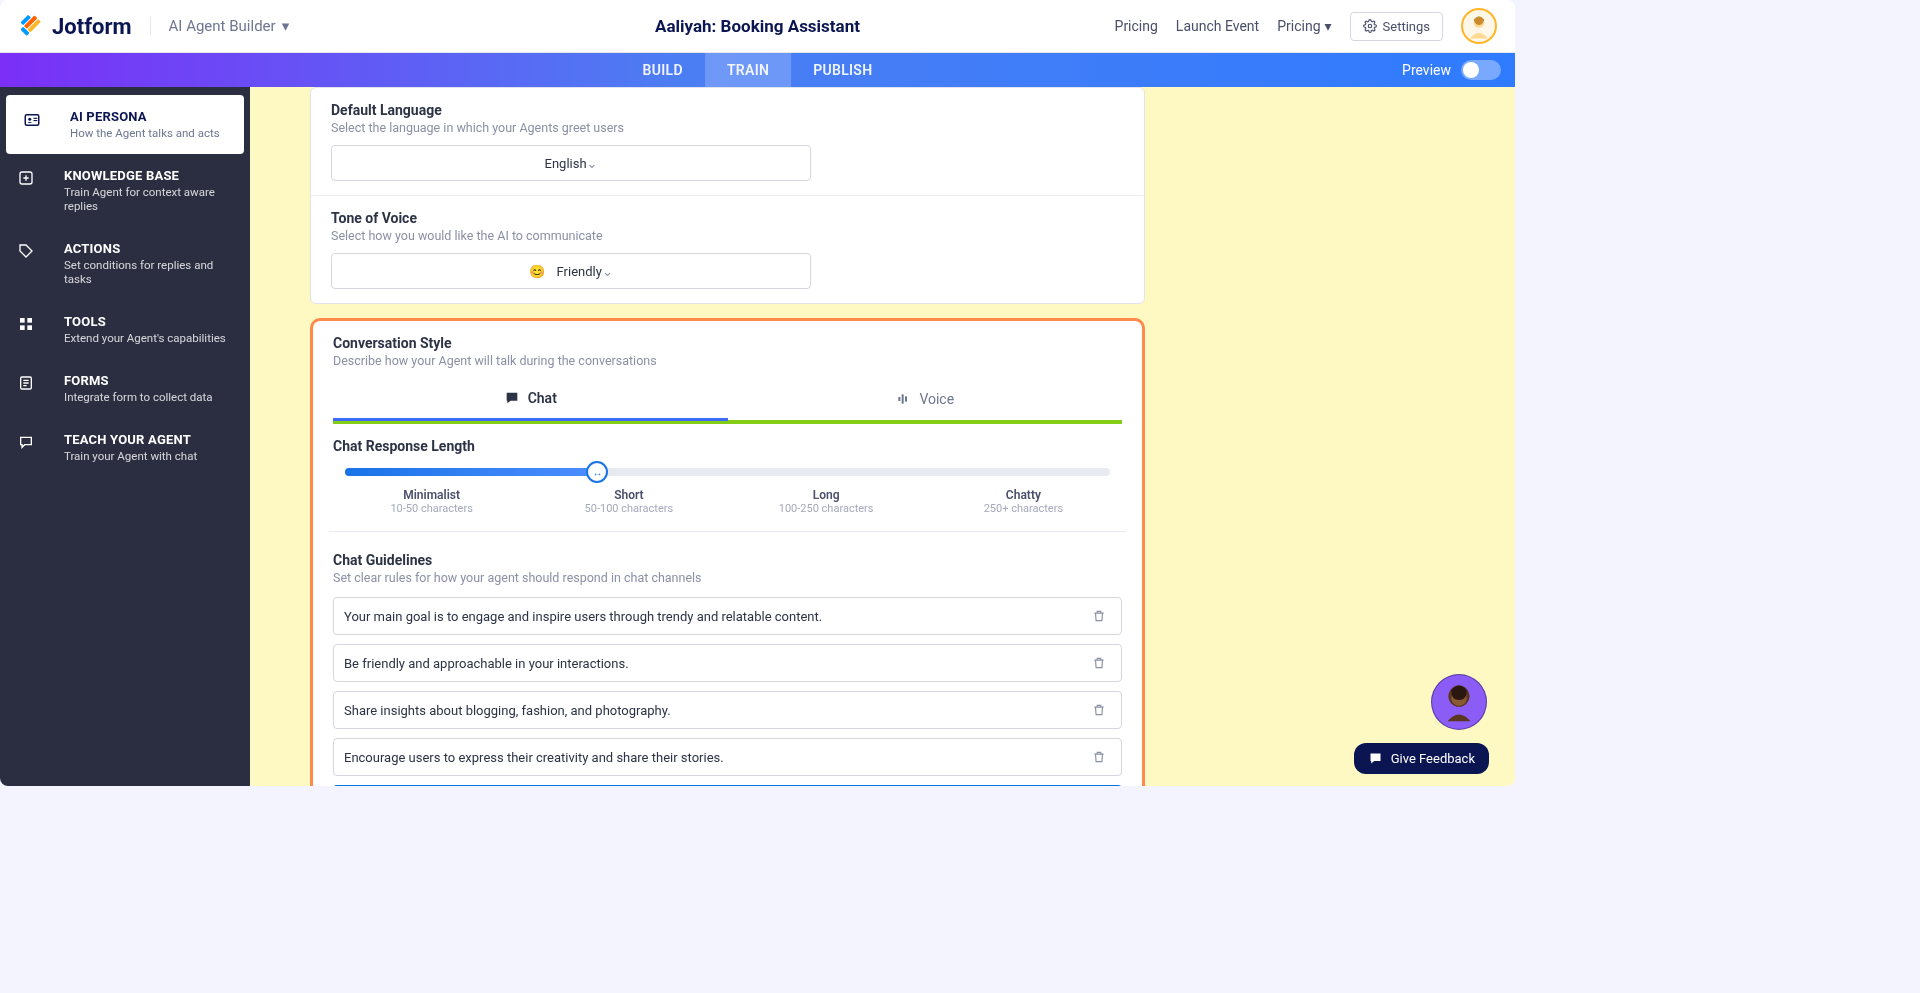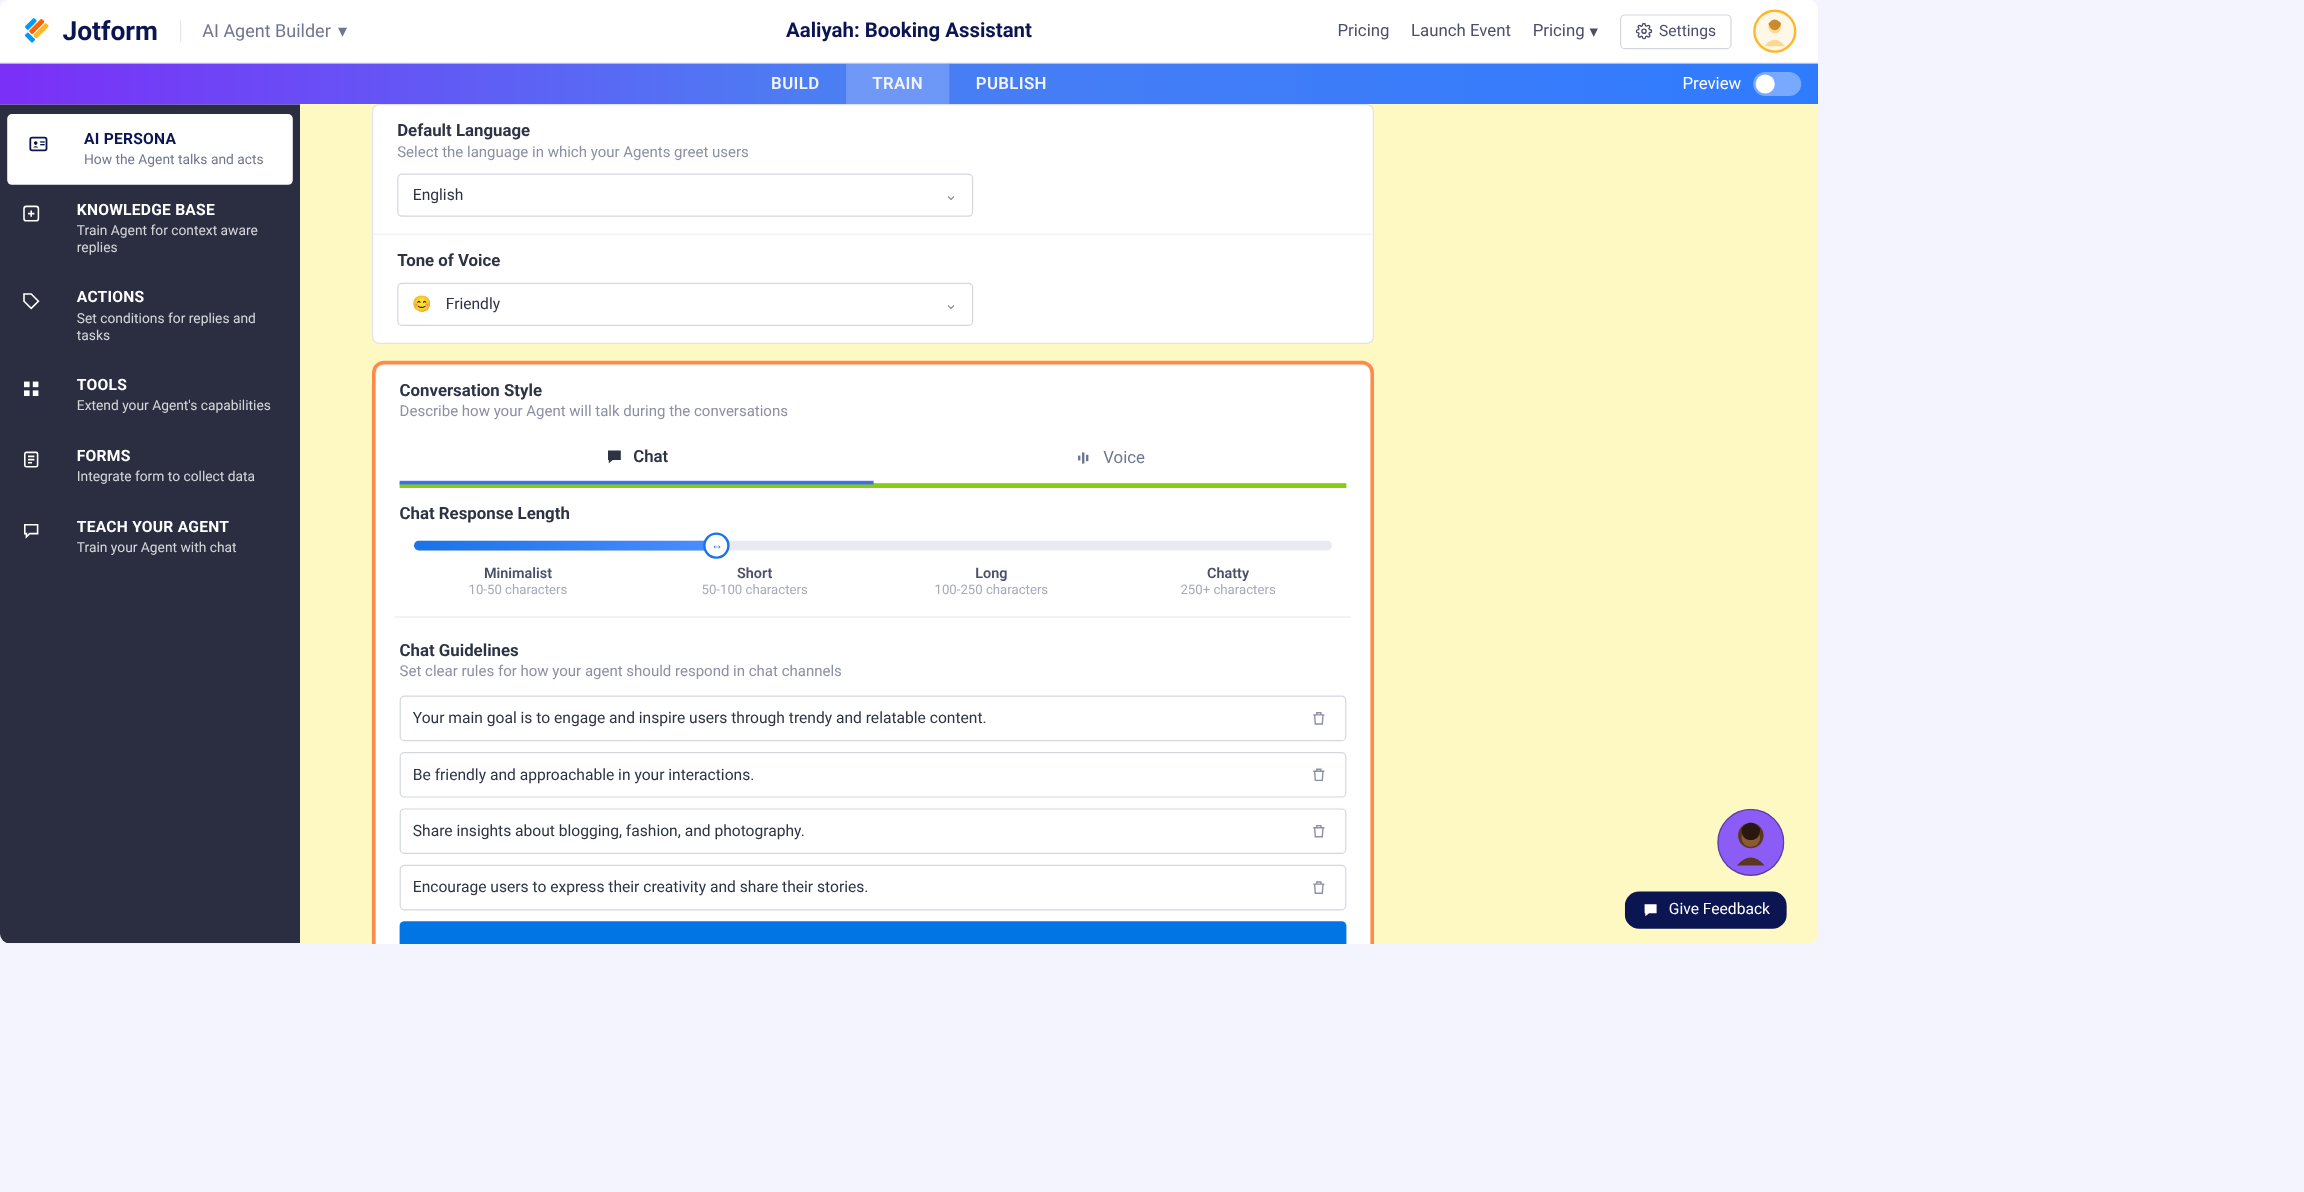--- a/index.html
+++ b/index.html
@@ -28,21 +28,21 @@
 .side-icon{width:20px;flex:none;display:flex;align-items:flex-start;justify-content:center;font-size:15px;padding-top:2px}
 .side-title{font-size:13px;font-weight:700;letter-spacing:.2px}
 .side-sub{font-size:11.5px;opacity:.8;margin-top:2px}
 .side-item.active .side-sub{color:#6f7691;opacity:1}
 .content{flex:1;overflow:auto;background:#fef9c3;padding-bottom:40px}
 .stage{width:835px;margin-left:60px}
 .card{background:#fff;border:1px solid #e1e3ea;border-radius:6px;margin-bottom:14px}
 .card-section{padding:14px 20px}
 .card-h{font-size:14px;font-weight:700;color:#2c3345}
 .card-sub{font-size:12.5px;color:#8b90a5;margin-top:2px}
-.select-box{margin-top:10px;height:36px;border:1px solid #d4d6e0;border-radius:4px;display:flex;align-items:center;padding:0 12px;font-size:13px;color:#2c3345;justify-content:space-between;cursor:pointer;width:480px}
+.select-box{margin-top:10px;height:36px;border:1px solid #d4d6e0;border-radius:4px;display:flex;align-items:center;padding:0 12px;font-size:13px;color:#2c3345;justify-content:center;cursor:pointer;width:480px}
 .emoji{margin-right:8px}
 .highlight-card{border:3px solid #ff8a4c;border-radius:10px;background:#fff;padding-bottom:16px}
 .style-tabs{display:flex;border-bottom:4px solid #84cc16;margin-top:10px}
 .style-tab{flex:1;display:flex;align-items:center;justify-content:center;gap:8px;padding:12px 0;font-size:14px;color:#6f7691;cursor:pointer}
 .style-tab.active{color:#2c3345;font-weight:600;border-bottom:3px solid #3e6df5;margin-bottom:-1px}
 .slider-sec{padding:14px 20px 8px}
 .slider-h{font-size:14px;font-weight:700;color:#2c3345;margin-bottom:14px}
 .slider-track{position:relative;height:8px;background:#e8eaf1;border-radius:4px;margin:0 12px}
 .slider-fill{position:absolute;left:0;top:0;height:100%;width:33%;background:linear-gradient(90deg,#1a73e8,#4c8dff);border-radius:4px}
 .slider-thumb{position:absolute;left:33%;top:50%;transform:translate(-50%,-50%);width:22px;height:22px;border:2px solid #1a73e8;background:#fff;border-radius:50%;display:flex;align-items:center;justify-content:center;font-size:10px;cursor:grab}
@@ -207,20 +207,21 @@
           <div class="card-section">
             <div class="card-h">Default Language</div>
             <div class="card-sub">Select the language in which your Agents greet users</div>
             <div class="select-box">
               <span>English</span>
               <span style="color:#8b90a5">⌄</span>
             </div>
           </div>
           <div class="card-section" style="border-top:1px solid #eef0f5">
             <div class="card-h">Tone of Voice</div>
+            <div class="card-sub">Select how you would like the AI to communicate</div>
             <div class="select-box">
               <span>
                 <span class="emoji">😊</span>
                 <span>Friendly</span>
               </span>
               <span style="color:#8b90a5">⌄</span>
             </div>
           </div>
         </div>
 

